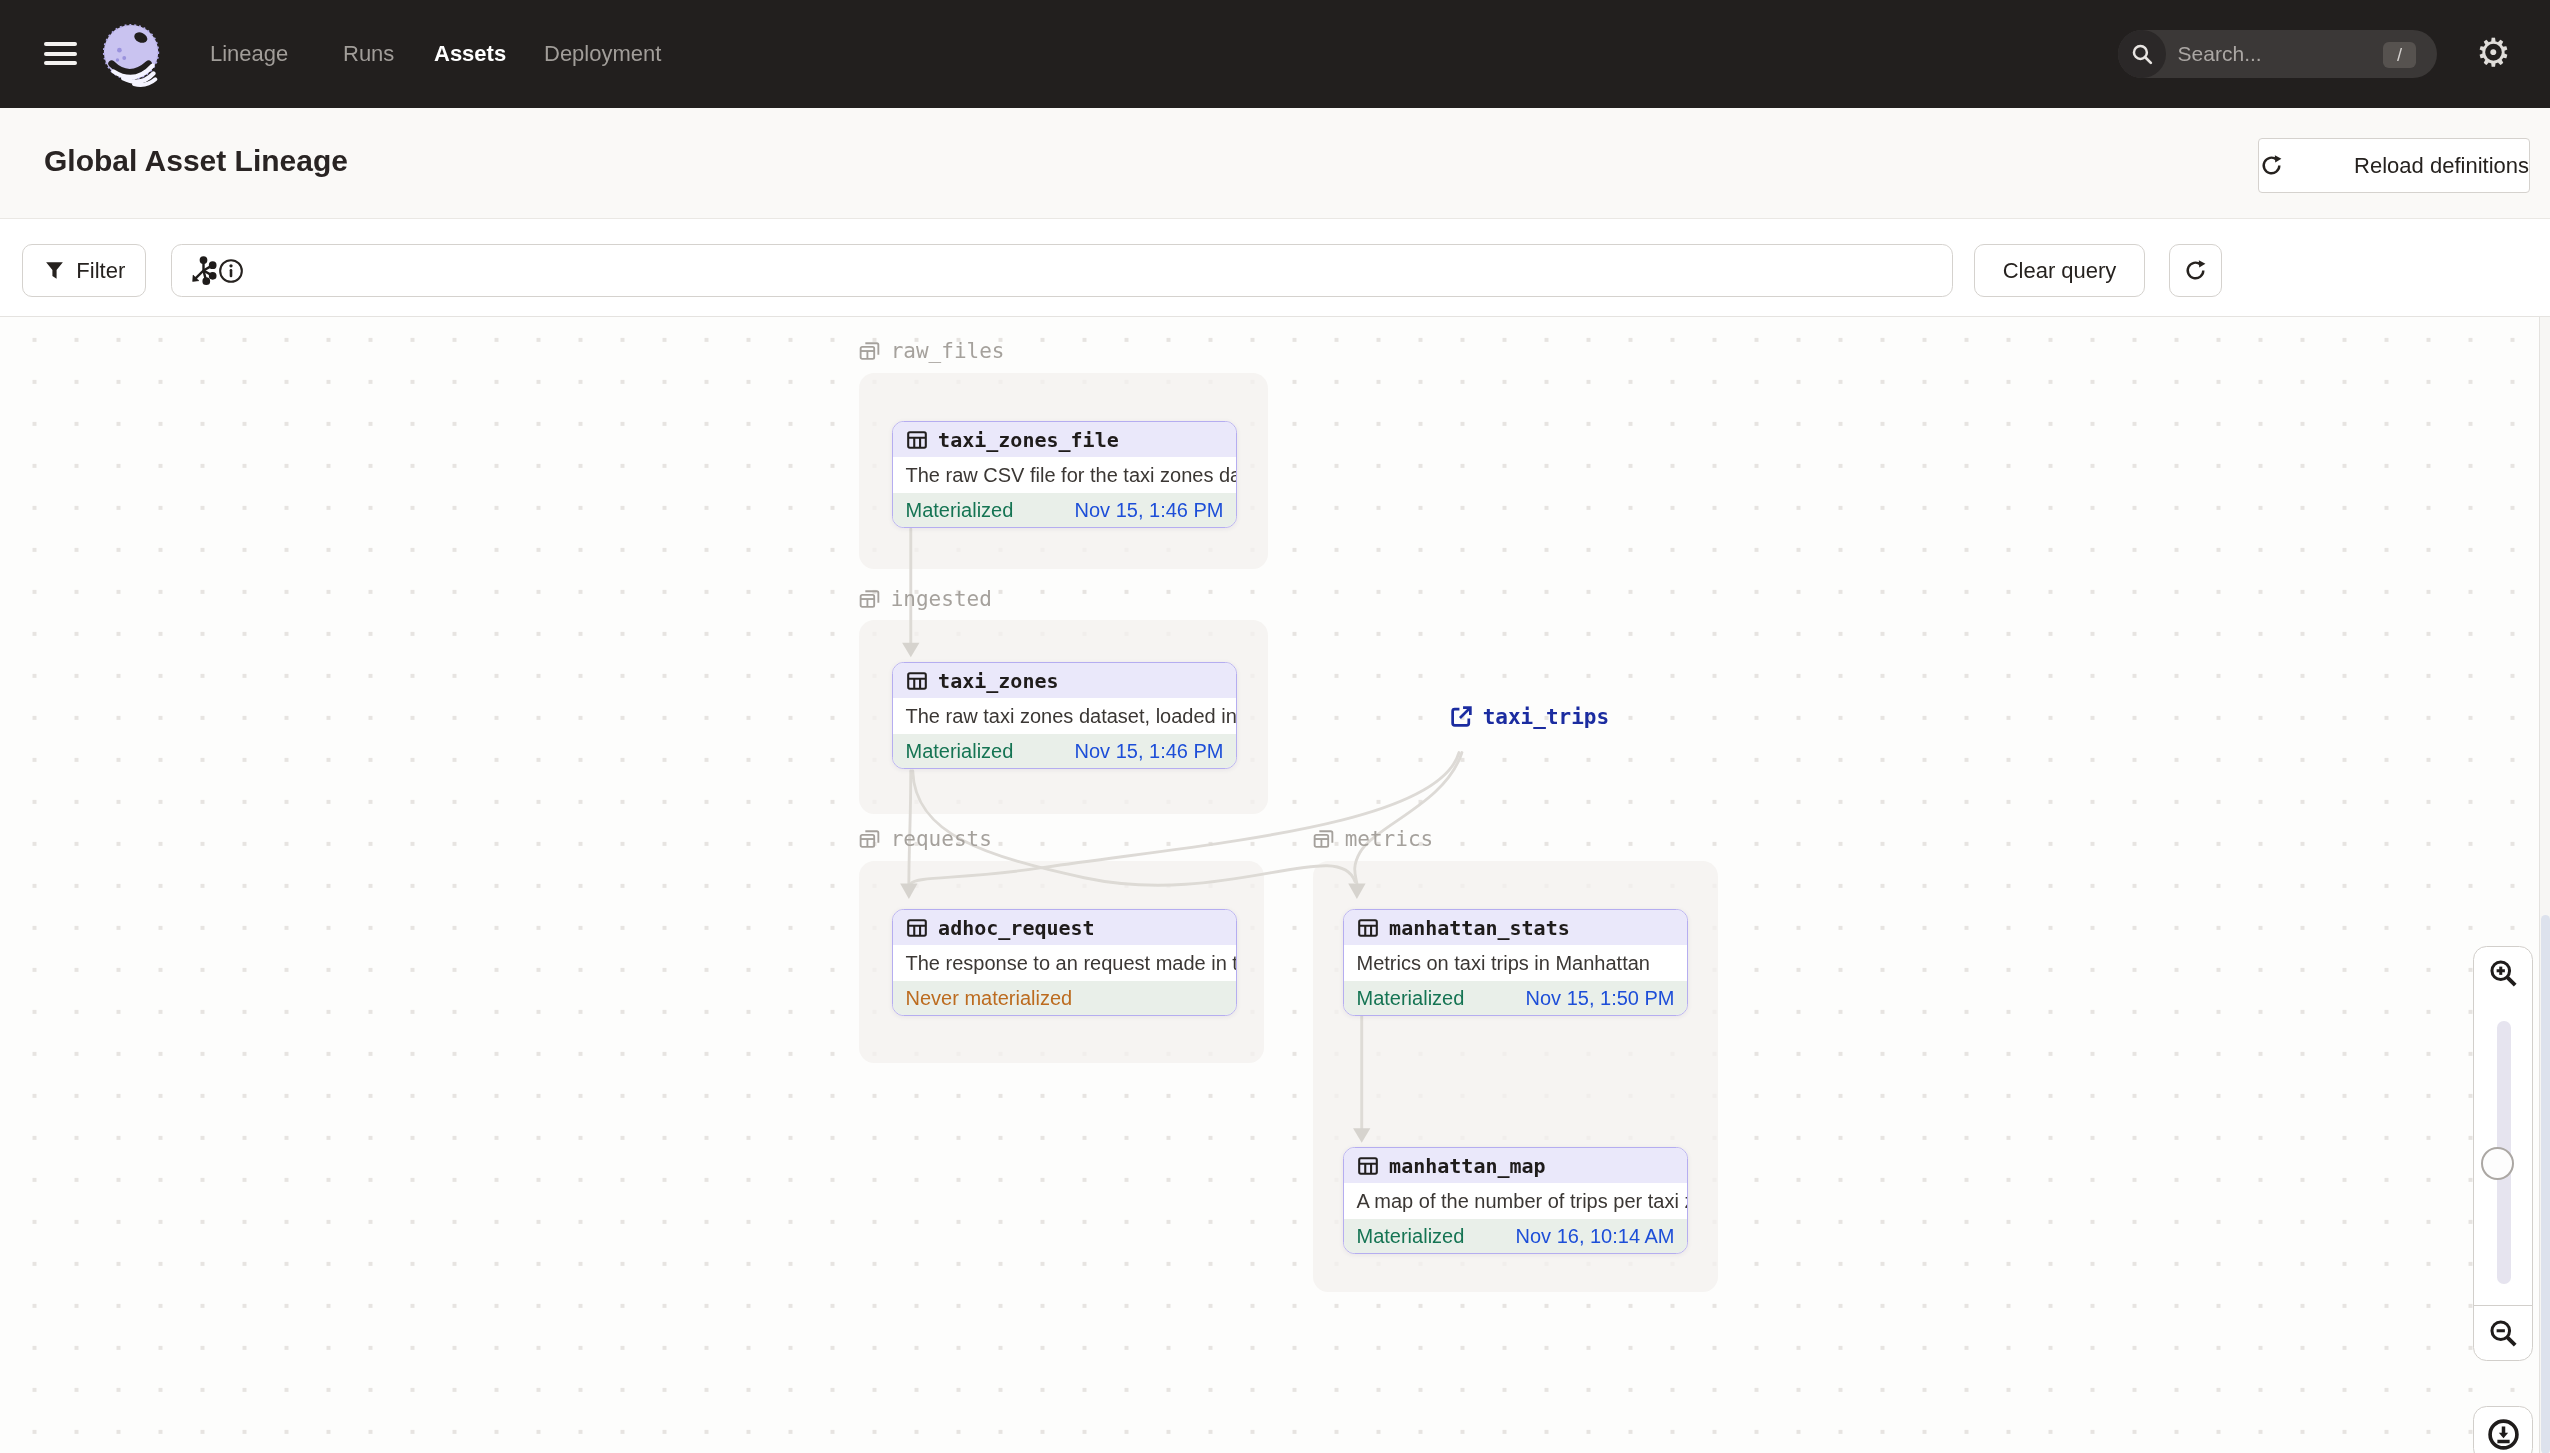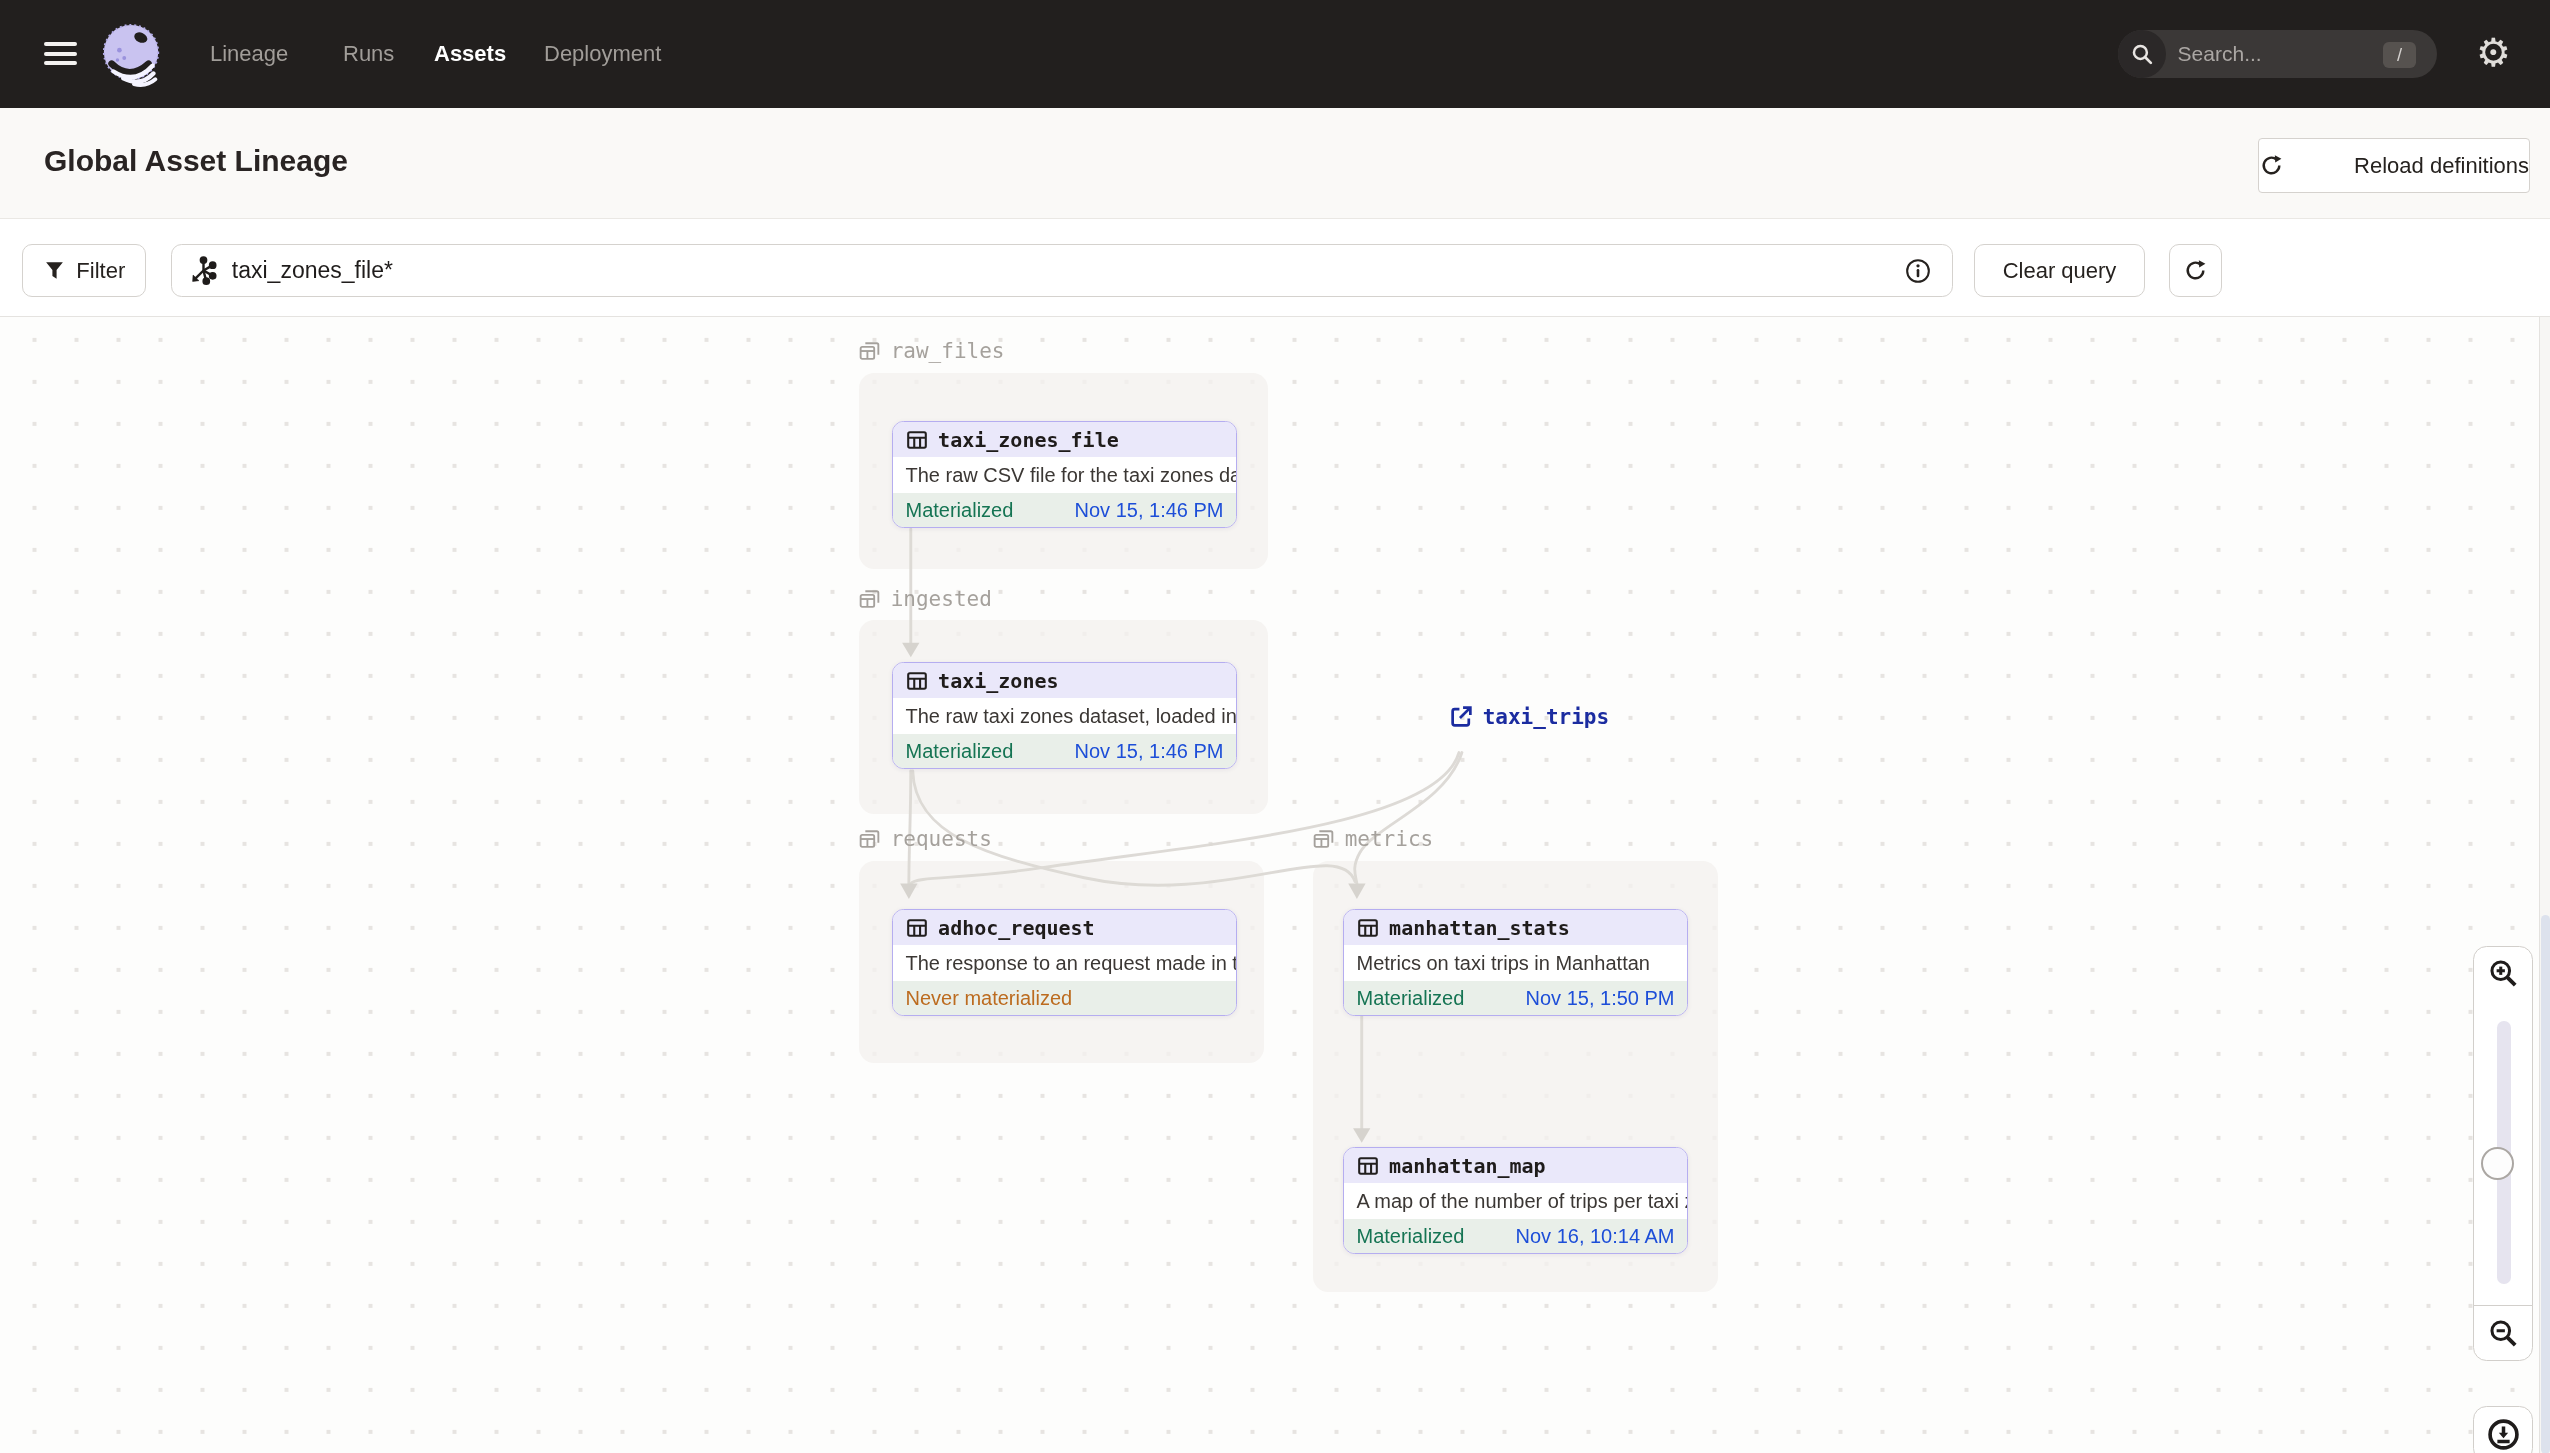--- a/index.html
+++ b/index.html
@@ -163,21 +163,20 @@
         <line x1="12" y1="12" x2="19" y2="8"></line>
           <circle cx="19.6" cy="7.6" r="2.2"></circle>
         <line x1="12" y1="12" x2="19" y2="16"></line>
           <circle cx="19.6" cy="16.4" r="2.2"></circle>
         <line x1="12" y1="12" x2="14" y2="20"></line>
           <circle cx="14.3" cy="20.8" r="2.2"></circle>
         <line x1="12" y1="12" x2="5" y2="19"></line>
         <polygon points="3,21 3.4,15.8 8.2,20.4" stroke-width="0.5"></polygon>
       </g>
     </svg>
-    <input value="taxi_zones_file*" style="">
     <svg style="margin-right:21px" width="26" height="26" viewBox="0 0 24 24">
         <circle cx="12" cy="12" r="10" fill="none" stroke="#26221F" stroke-width="1.9"></circle>
         <circle cx="12" cy="7.2" r="1.5" fill="#26221F"></circle>
         <rect x="10.8" y="10.2" width="2.4" height="7.5" rx="1.2" fill="#26221F"></rect>
       </svg>
   </div>
 
   <div class="tbtn" style="left:1974px;width:171px">
     <span>Clear query</span>
   </div>

